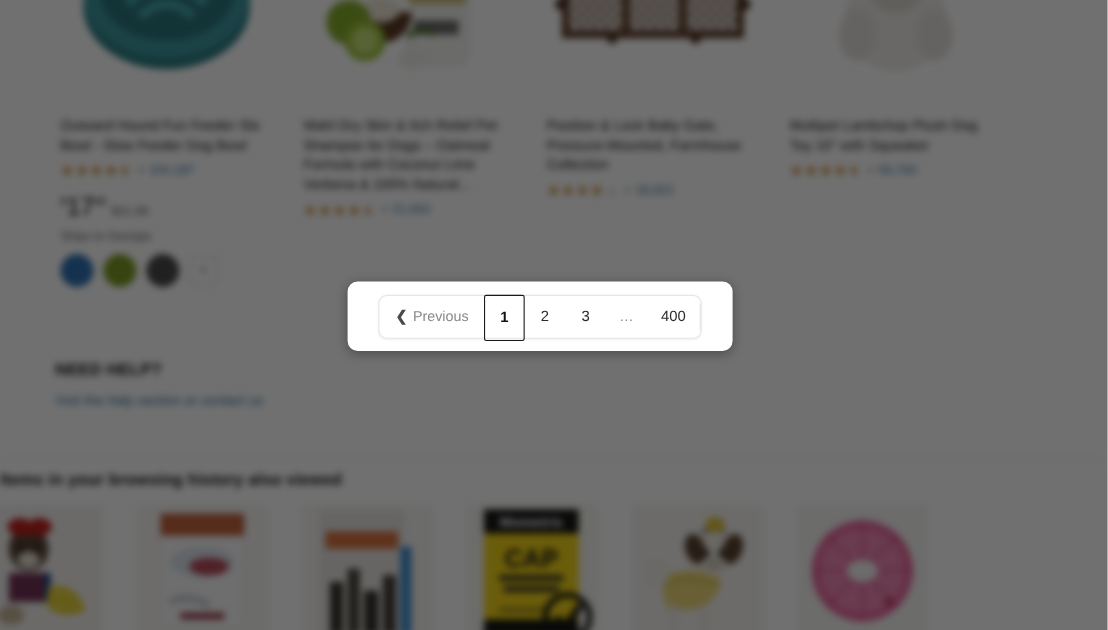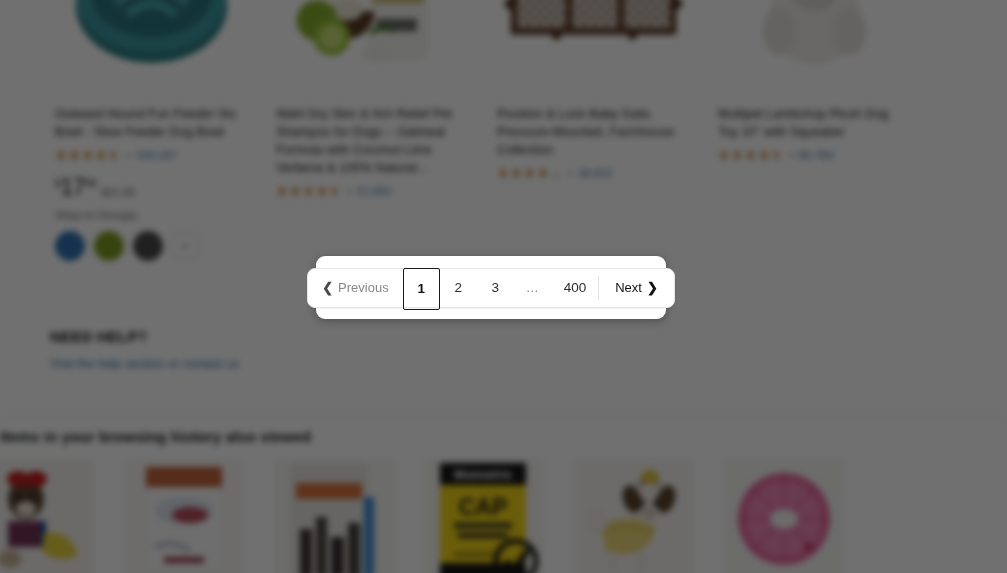--- a/index.html
+++ b/index.html
@@ -481,21 +481,17 @@
       <button class="pg-btn pg-num current">1</button>
       <button class="pg-btn pg-num">2</button>
       <button class="pg-btn pg-num">3</button>
 
       <span class="pg-btn pg-ellipsis">…</span>
 
       <button class="pg-btn pg-num">400</button>
 
       <span class="pg-sep"></span>
 
-      <button class="pg-btn pg-next">
-        <span>Next</span>
-        <span class="chev chev-right">❯</span>
-      </button>
 
     </nav>
   </div>
 
 </div>
 
 </body></html>

